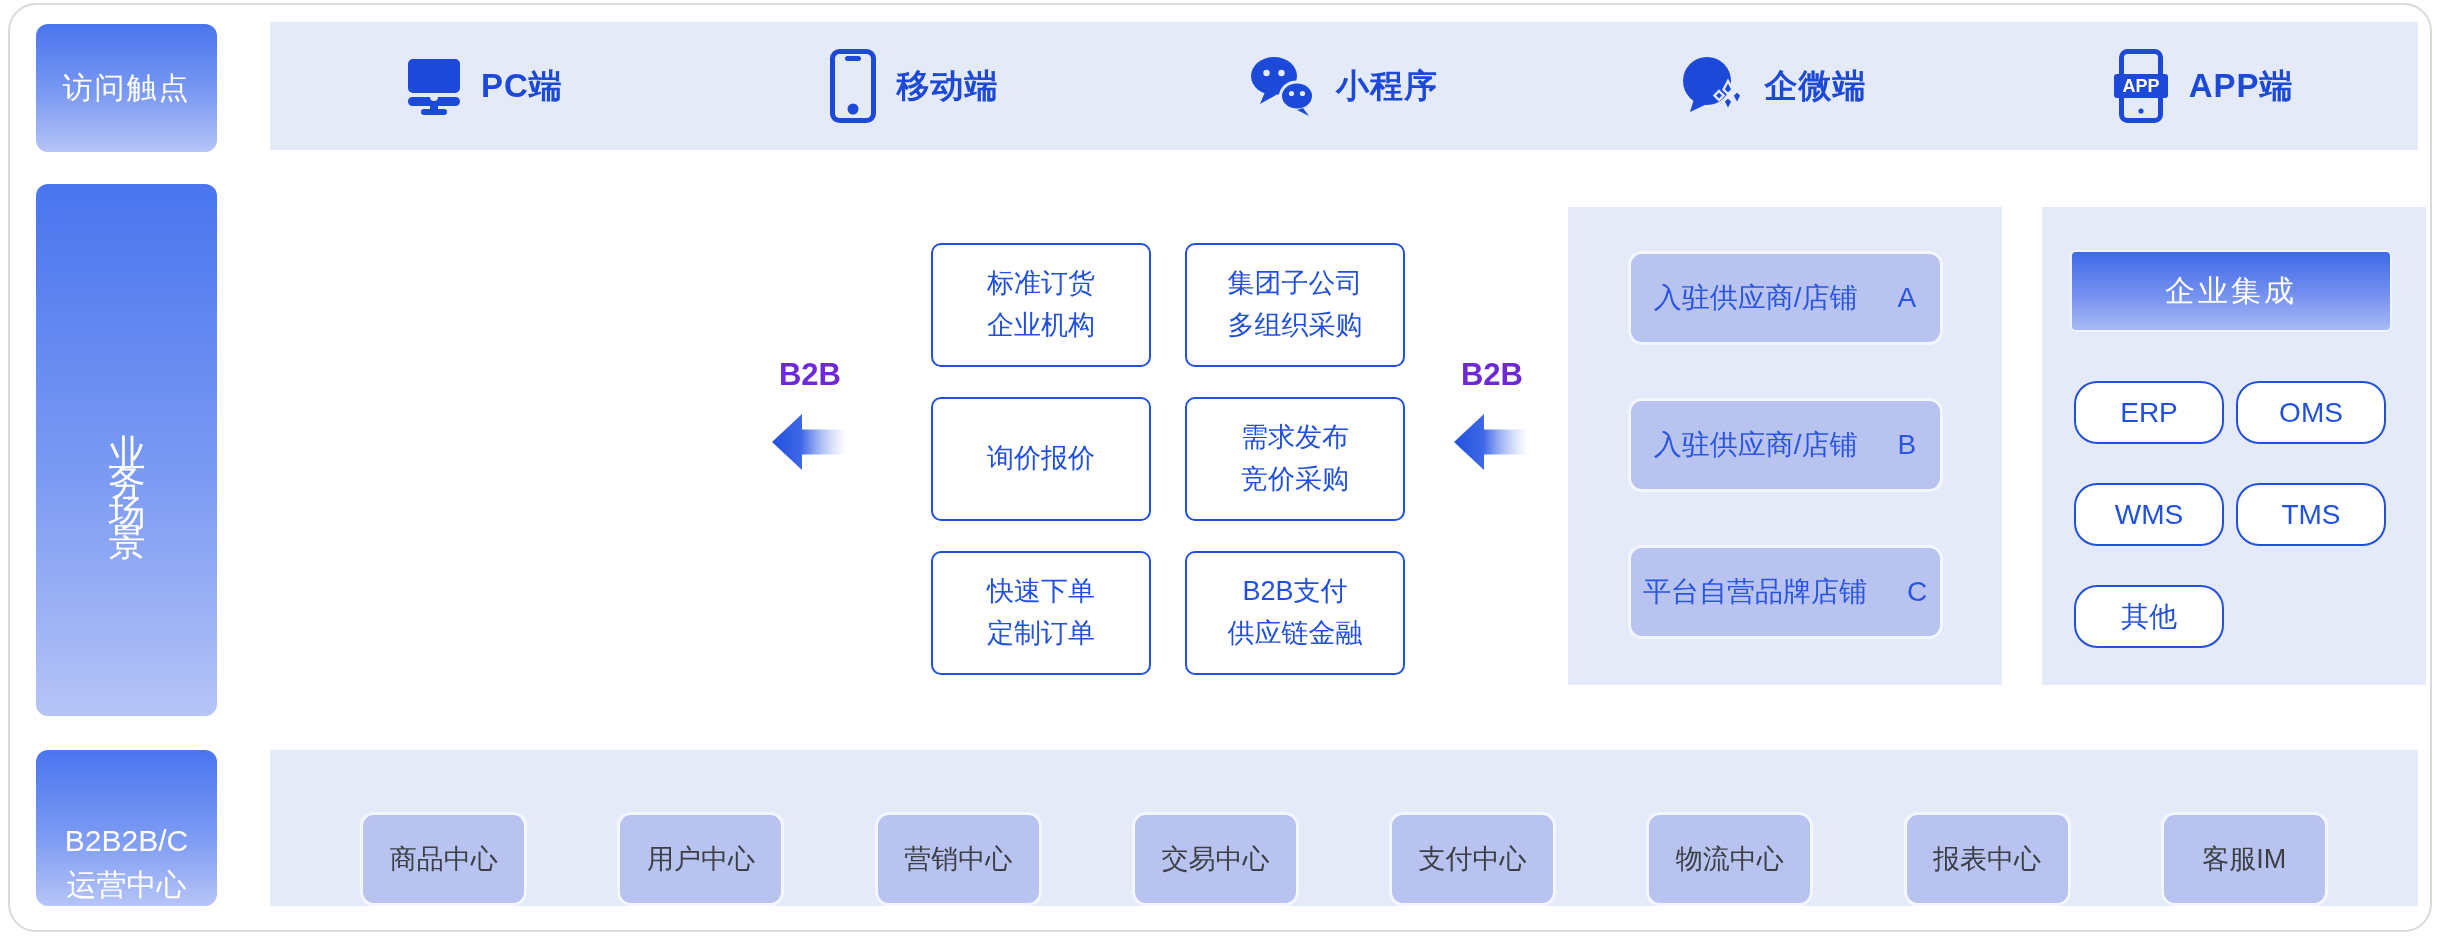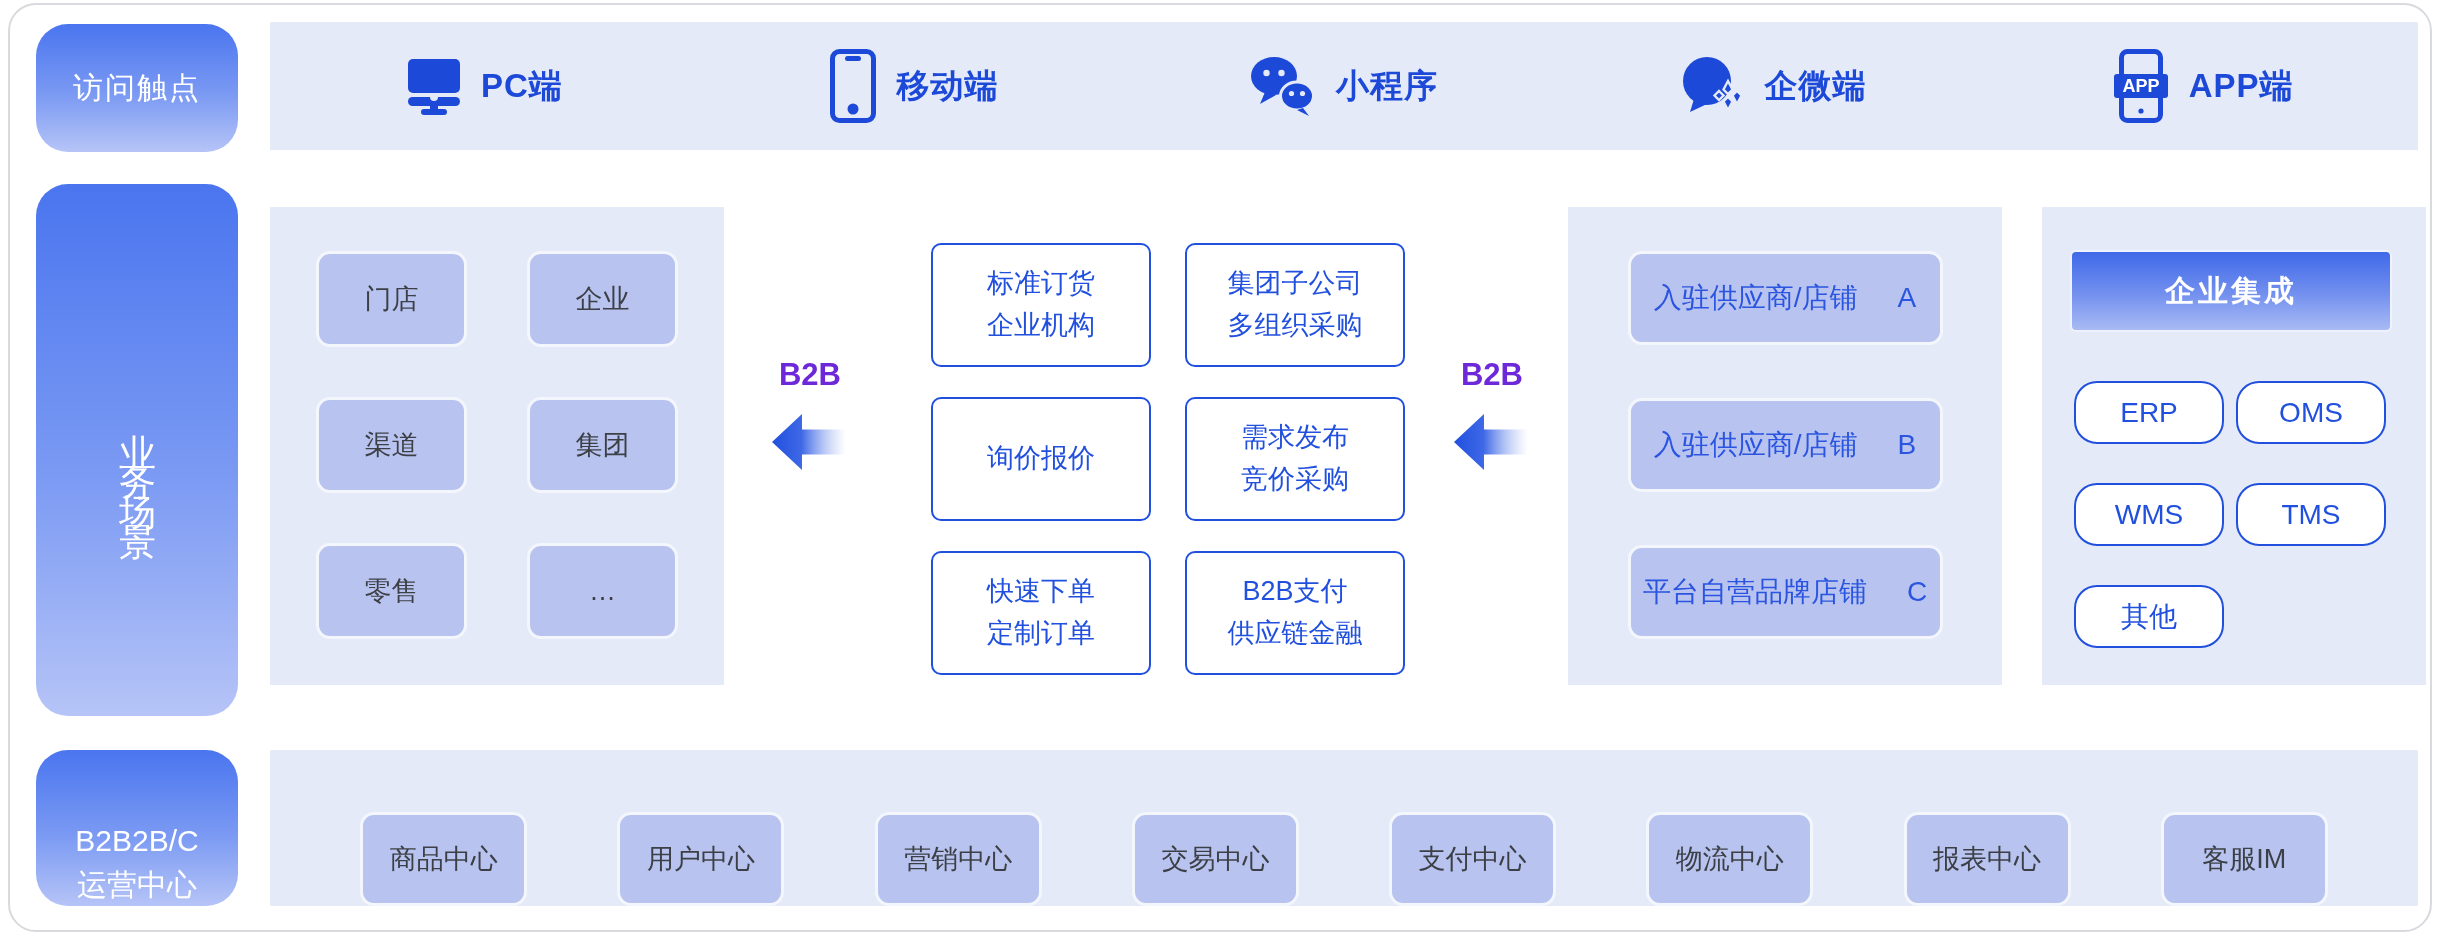--- a/index.html
+++ b/index.html
@@ -12,22 +12,22 @@
   }
   .card {
     position: absolute; left: 8px; top: 3px;
     width: 2420px; height: 925px;
     background: #ffffff;
     border: 2px solid #d8dade;
     border-radius: 28px;
   }
   
   .grad {
-    position: absolute; left: 26px; width: 202px;
-    border-radius: 32px;
+    position: absolute; left: 26px; width: 181px;
+    border-radius: 12px;
     background: linear-gradient(180deg, #4a75ef 0%, #7b9af3 55%, #b6c4f7 100%);
     color: #ffffff;
     display: flex; align-items: center; justify-content: center;
     text-align: center;
   }
   .grad.touch { top: 19px; height: 128px; font-size: 30px; letter-spacing: 2px; }
   .grad.biz   { top: 179px; height: 532px; }
   .grad.biz .vert {
     writing-mode: vertical-rl; text-orientation: upright;
     font-size: 37px; letter-spacing: 30px;
@@ -102,21 +102,21 @@
   .supplier-chip .tag { margin-left: 40px; }
   
   .integration { left: 2032px; top: 202px; width: 384px; height: 478px; }
   .int-header {
     position: absolute; left: 28px; top: 43px; width: 322px; height: 82px;
     background: linear-gradient(180deg, #3f69e8 0%, #7491ef 55%, #a9bbf4 100%);
     border: 2px solid #eef2fc;
     border-radius: 6px;
     box-sizing: border-box;
     display: flex; align-items: center; justify-content: center;
-    color: #ffffff; font-size: 30px; letter-spacing: 3px; font-weight: bold;
+    color: #ffffff; font-size: 30px; letter-spacing: 3px;
   }
   .sys-grid {
     position: absolute; left: 32px; top: 174px;
     display: grid;
     grid-template-columns: 150px 150px;
     grid-auto-rows: 63px;
     column-gap: 12px; row-gap: 39px;
   }
   .sys {
     background: #ffffff;
@@ -219,28 +219,20 @@
             <rect x="8.5" y="2.5" width="39" height="69" rx="6" fill="none" stroke="#1c49d8" stroke-width="5"></rect>
             <rect x="1" y="25" width="54" height="24" rx="3" fill="#1c49d8"></rect>
             <text x="28" y="43" text-anchor="middle" font-size="18" font-weight="bold" fill="#ffffff">APP</text>
             <circle cx="28" cy="62" r="2.6" fill="#1c49d8"></circle>
           </svg>
         </span>
         <span class="chlabel">APP端</span>
       </div>
     </div>
 
-    <div class="panel buyers">
-      <div class="chip">门店</div>
-      <div class="chip">企业</div>
-      <div class="chip">渠道</div>
-      <div class="chip">集团</div>
-      <div class="chip">零售</div>
-      <div class="chip">…</div>
-    </div>
 
     <div class="flow" style="left:762px; top:352px;">
       <div class="flow-label">B2B</div>
       <svg width="74" height="66" viewBox="0 0 74 66">
         <path d="M0 33 L30 5 L30 20.5 L74 20.5 L74 45.5 L30 45.5 L30 61 Z" fill="url(#arrowGrad)"></path>
       </svg>
     </div>
 
     <div class="flow" style="left:1444px; top:352px;">
       <div class="flow-label">B2B</div>

